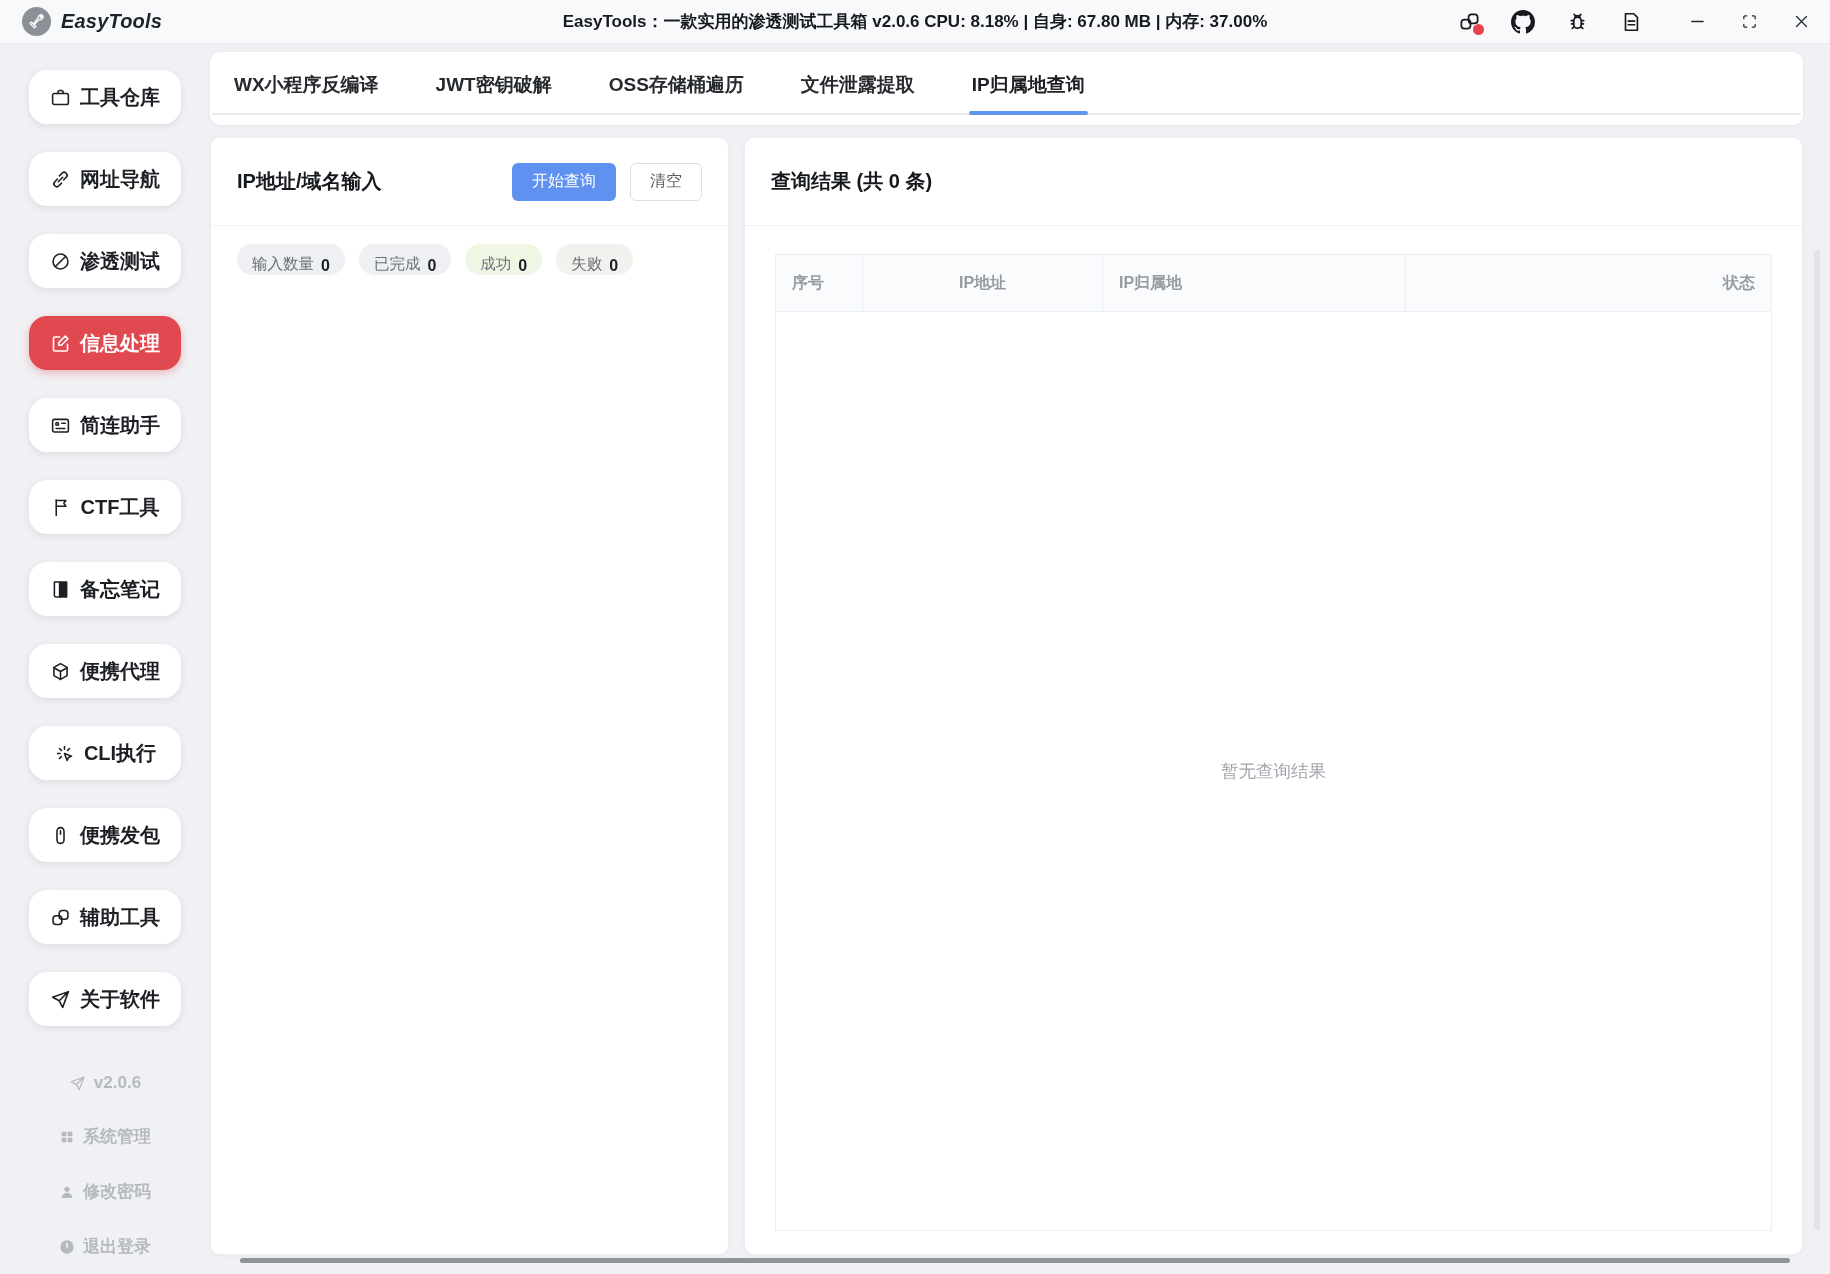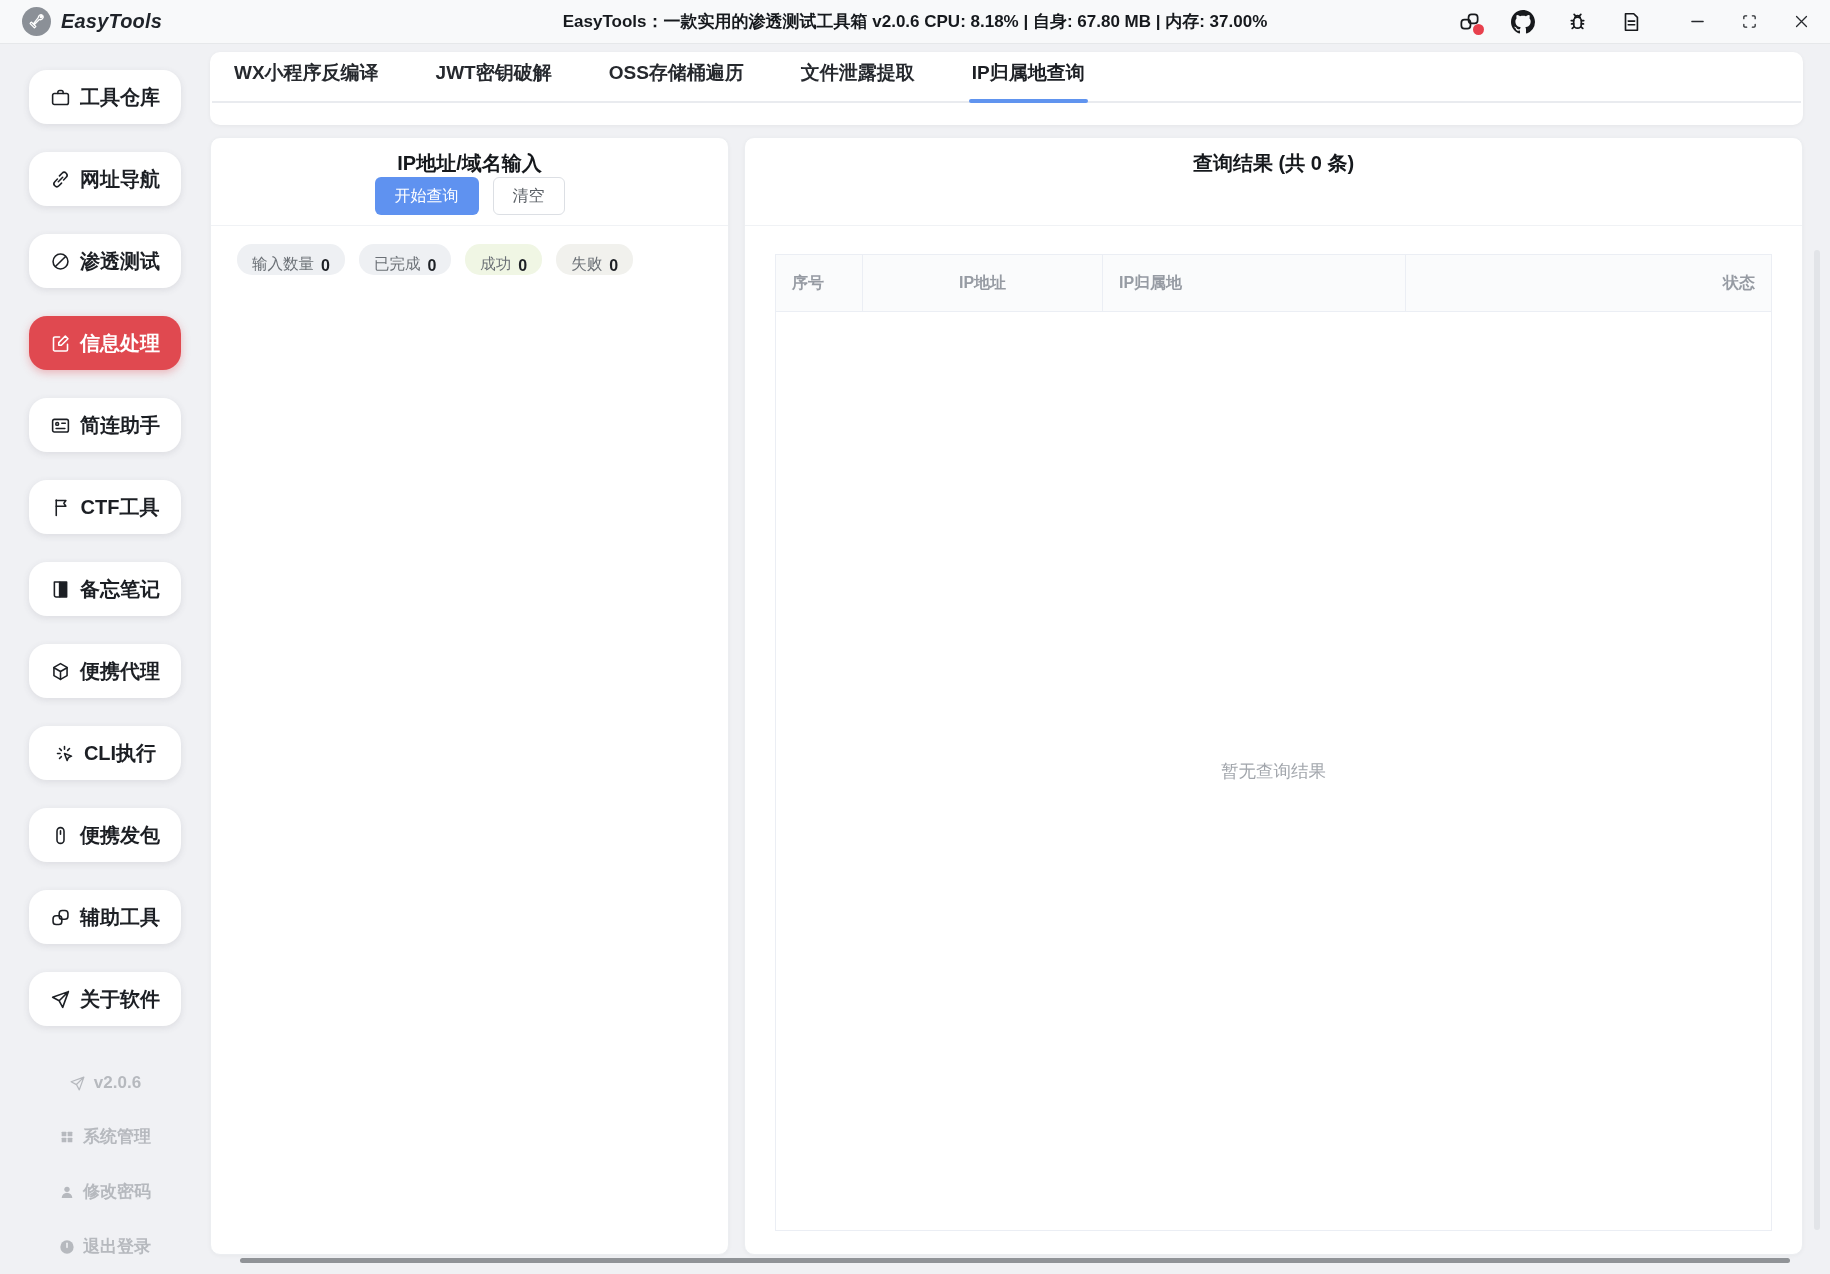--- a/index.html
+++ b/index.html
@@ -35,34 +35,34 @@
   .side-item.active .ic { color:#ffffff; }
   .side-footer { position:absolute; left:0; bottom:16px; width:210px;
     display:flex; flex-direction:column; align-items:center; gap:32px; }
   .side-flink { display:flex; align-items:center; gap:8px; color:#b6b9be;
     font-size:17px; font-weight:bold; cursor:pointer; }
   .side-flink .ic { display:flex; color:#b6b9be; }
 
   
   .tabcard { position:absolute; left:210px; top:52px; width:1593px; height:73px;
     background:#ffffff; border-radius:10px; box-shadow:0 1px 4px rgba(0,0,0,0.05); }
-  .tabs-row { display:flex; gap:57px; padding:8px 22px 0 22px; border-bottom:2px solid #e9ebef;
+  .tabs-row { display:flex; gap:57px; padding:20px 22px 0 22px; border-bottom:2px solid #e9ebef;
     margin:0 2px; }
   .tab { font-size:19px; font-weight:bold; color:#26292e; padding-bottom:15px;
     position:relative; cursor:pointer; white-space:nowrap; }
   .tab.active { color:#1c1f24; }
   .tab.active::after { content:""; position:absolute; left:-3px; right:-3px; bottom:-2px;
     height:4px; border-radius:2px; background:#6094ef; }
 
   .panel { position:absolute; top:137px; background:#ffffff; border-radius:10px;
     border:1px solid #eceef1; box-shadow:0 1px 4px rgba(0,0,0,0.04); }
   .panel-left  { left:210px; width:519px;  height:1118px; }
   .panel-right { left:744px; width:1059px; height:1118px; }
   .panel-header { height:88px; display:flex; align-items:center; justify-content:space-between;
-    padding:12px 26px; border-bottom:1px solid #f0f2f5;flex-direction:column; }
+    padding:12px 26px; border-bottom:1px solid #f0f2f5; }
   .panel-title { font-size:20px; font-weight:bold; color:#15181c; }
   .hdr-btns { display:flex; gap:14px; }
   .btn { height:38px; padding:0 19px; border-radius:6px; font-size:16px; display:flex;
     align-items:center; justify-content:center; cursor:pointer; white-space:nowrap;
     font-family:inherit; border:1px solid transparent; }
   .btn-blue  { background:#5f92f0; color:#ffffff; }
   .btn-green { background:#85c843; color:#ffffff; }
   .btn-plain { background:#ffffff; color:#5b6066; border:1px solid #dcdfe4; }
 
   

